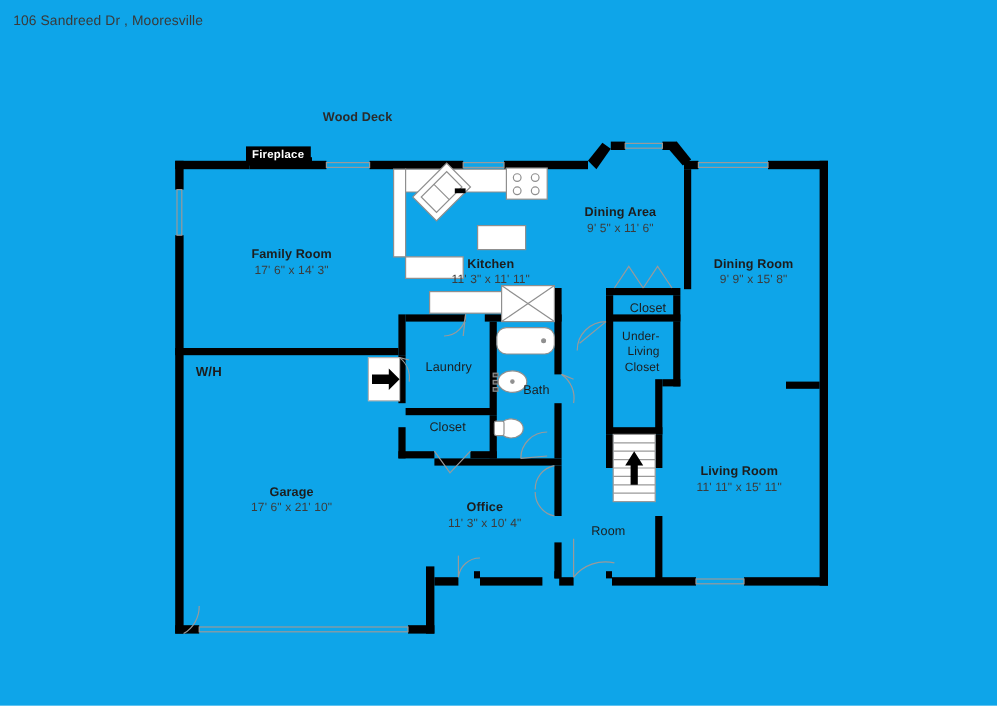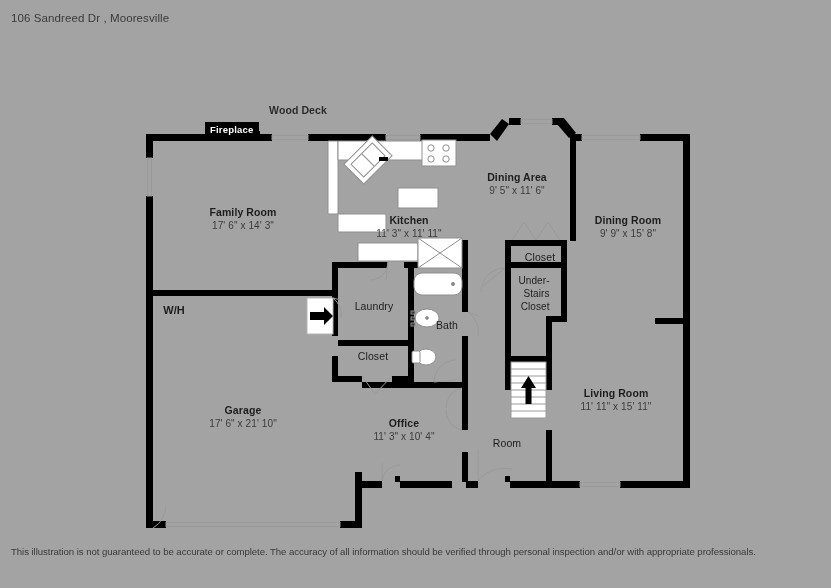--- a/index.html
+++ b/index.html
@@ -12,21 +12,21 @@
     height: 588px;
     position: relative;
     font-family: "Liberation Sans", sans-serif;
     color: #333333;
     overflow: hidden;
   }
   #page {
     position: relative;
     width: 831px;
     height: 588px;
-    background: #a3a3a3;
+    background: #0ea5e9;
   }
   
   #header {
     position: absolute;
     left: 11px;
     top: 10px;
     line-height: 17px;
   }
   #header .line {
     font-size: 11.5px;
@@ -322,21 +322,21 @@
 
       <g stroke="#a5a5a5" stroke-width="1" fill="none">
         <rect x="468" y="430" width="78" height="0"></rect>
       </g>
 
     </svg>
   </div>
 
   <div class="fire-tag" style="left:205px; top:122px;">Fireplace</div>
 
-  <div class="lbl deck" style="left:298px; top:104px;">
+  <div class="lbl deck" style="left:298px; top:92px;">
     <div class="name">Wood Deck</div>
   </div>
 
   <div class="lbl" style="left:243px; top:206px;">
     <div class="name">Family Room</div>
     <div class="dim">17' 6" x 14' 3"</div>
   </div>
 
   <div class="lbl" style="left:409px; top:214px;">
     <div class="name">Kitchen</div>
@@ -379,29 +379,28 @@
   <div class="lbl plain" style="left:373px; top:350px;">
     <div class="name">Closet</div>
   </div>
 
   <div class="lbl plain" style="left:540px; top:251px;">
     <div class="name">Closet</div>
   </div>
 
   <div class="lbl plain small" style="left:534px; top:274px;">
     <div class="name">Under-</div>
-    <div class="name">Stairs</div>
+    <div class="name">Living</div>
     <div class="name">Closet</div>
   </div>
 
   <div class="lbl plain" style="left:507px; top:437px;">
     <div class="name">Room</div>
   </div>
 
   <div class="lbl wh" style="left:174px; top:304px;">
     <div class="name">W/H</div>
   </div>
 
   <div id="disclaimer">
-    <div class="dline">This illustration is not guaranteed to be accurate or complete. The accuracy of all information should be verified through personal inspection and/or with appropriate professionals.</div>
   </div>
 
 </div>
 
 </body></html>

